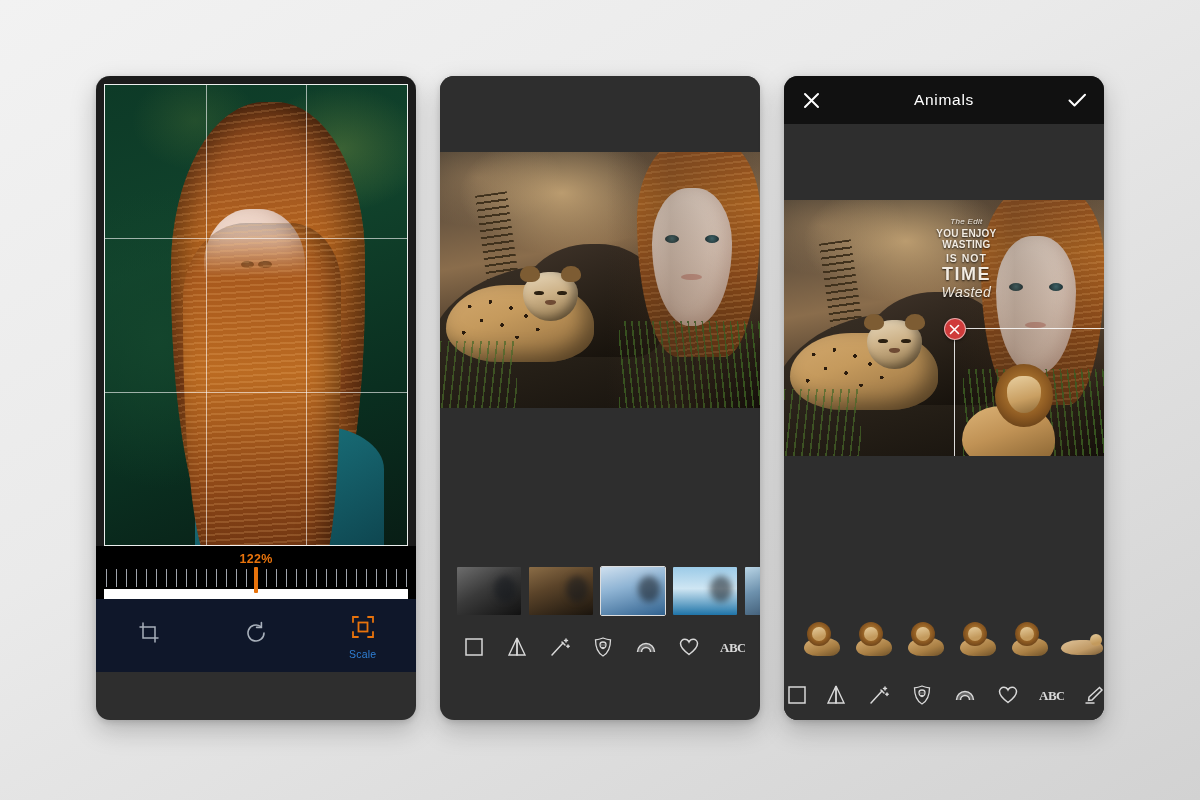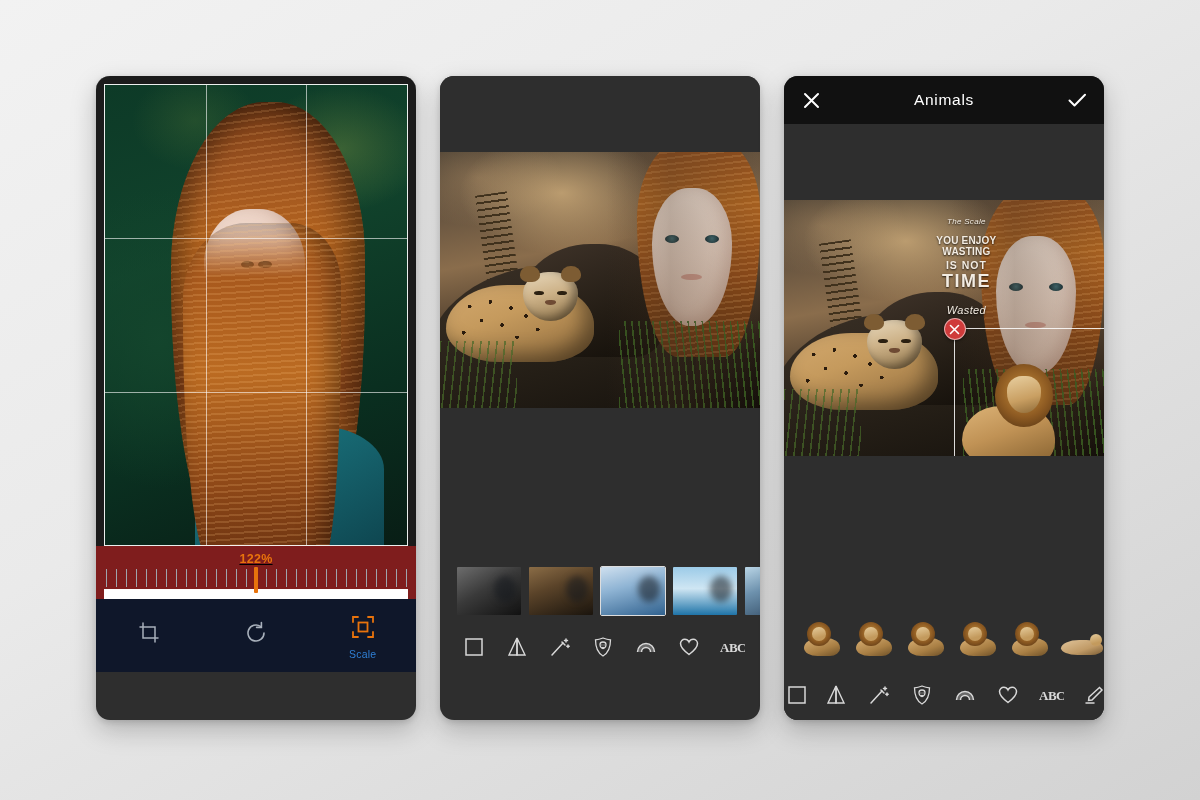--- a/index.html
+++ b/index.html
@@ -111,21 +111,21 @@
     border: 1px solid rgba(255,255,255,.92); z-index: 4; cursor: move;
   }
   .crop-frame .gl {
     position:absolute; background: rgba(255,255,255,.60);
   }
   .gl.v1 { left: 33.33%; top:0; bottom:0; width:1px; }
   .gl.v2 { left: 66.66%; top:0; bottom:0; width:1px; }
   .gl.h1 { top: 33.33%; left:0; right:0; height:1px; }
   .gl.h2 { top: 66.66%; left:0; right:0; height:1px; }
 
-  .ruler-wrap { background:#7f1d1d; padding: 6px 8px 0; text-decoration: underline; }
+  .ruler-wrap { background:#000000; padding: 6px 8px 0; text-decoration: underline; }
   .ruler-val {
     text-align:center; color:#e8730c; font-size: 12.5px; font-weight:bold;
     letter-spacing:.3px; margin-bottom: 3px;
   }
   .ruler {
     position: relative; height: 30px;
     background:
       repeating-linear-gradient(to right,
         #9fa4ac 0px, #9fa4ac 1.4px, rgba(0,0,0,0) 1.4px, rgba(0,0,0,0) 10px);
     background-position: 2px 0;
@@ -261,24 +261,24 @@
     pointer-events:none;
   }
 
   
   .quote {
     position:absolute; left: 40%; top: 7%; width: 34%;
     text-align:center; color:#f3ece2; text-shadow: 0 1px 2px rgba(0,0,0,.8);
     line-height: 1.06; pointer-events:none; z-index:4;
   }
   .q1 { font-size: 8px; font-style: italic; letter-spacing:.3px; }
-  .q2 { font-size: 10px; font-weight:bold; letter-spacing:.2px; margin-top:10px; }
+  .q2 { font-size: 10px; font-weight:bold; letter-spacing:.2px; margin-top:3px; }
   .q3 { font-size: 10.5px; font-weight:bold; letter-spacing:1px; margin-top:2px; }
   .q4 { font-size: 18px; font-weight:bold; letter-spacing:1.5px; margin-top:1px; }
-  .q5 { font-size: 11px; font-style: italic; letter-spacing:.4px; margin-top:14px; }
+  .q5 { font-size: 14px; font-style: italic; letter-spacing:.4px; margin-top:1px; }
 
   
   .sticker-frame {
     position:absolute; left: 53%; top: 50%; right: -14%; bottom: -12%;
     border: 1px solid rgba(255,255,255,.85); z-index:5;
   }
   .sticker-del {
     position:absolute; left: -11px; top: -11px; width: 22px; height: 22px;
     border-radius: 50%; background:#cf3b3b; border:1px solid rgba(255,255,255,.55);
     display:flex; align-items:center; justify-content:center; cursor:pointer;
@@ -575,21 +575,21 @@
               <span class="g-eye l"></span>
               <span class="g-eye r"></span>
               <span class="g-lips"></span>
             </div>
           </div>
           <div class="grass"></div>
           <div class="grass2"></div>
           <div class="composite-fade"></div>
 
           <div class="quote">
-            <div class="q1">The Scale</div>
+            <div class="q1">The Edit</div>
             <div class="q2">YOU ENJOY WASTING</div>
             <div class="q3">IS NOT</div>
             <div class="q4">TIME</div>
             <div class="q5">Wasted</div>
           </div>
 
           <div class="sticker-frame">
             <div class="sticker-del">
               <svg width="11" height="11" viewBox="0 0 11 11">
                   <path d="M1.5 1.5 L9.5 9.5 M9.5 1.5 L1.5 9.5" stroke="#ffffff" stroke-width="1.6" stroke-linecap="round" fill="none"></path>

